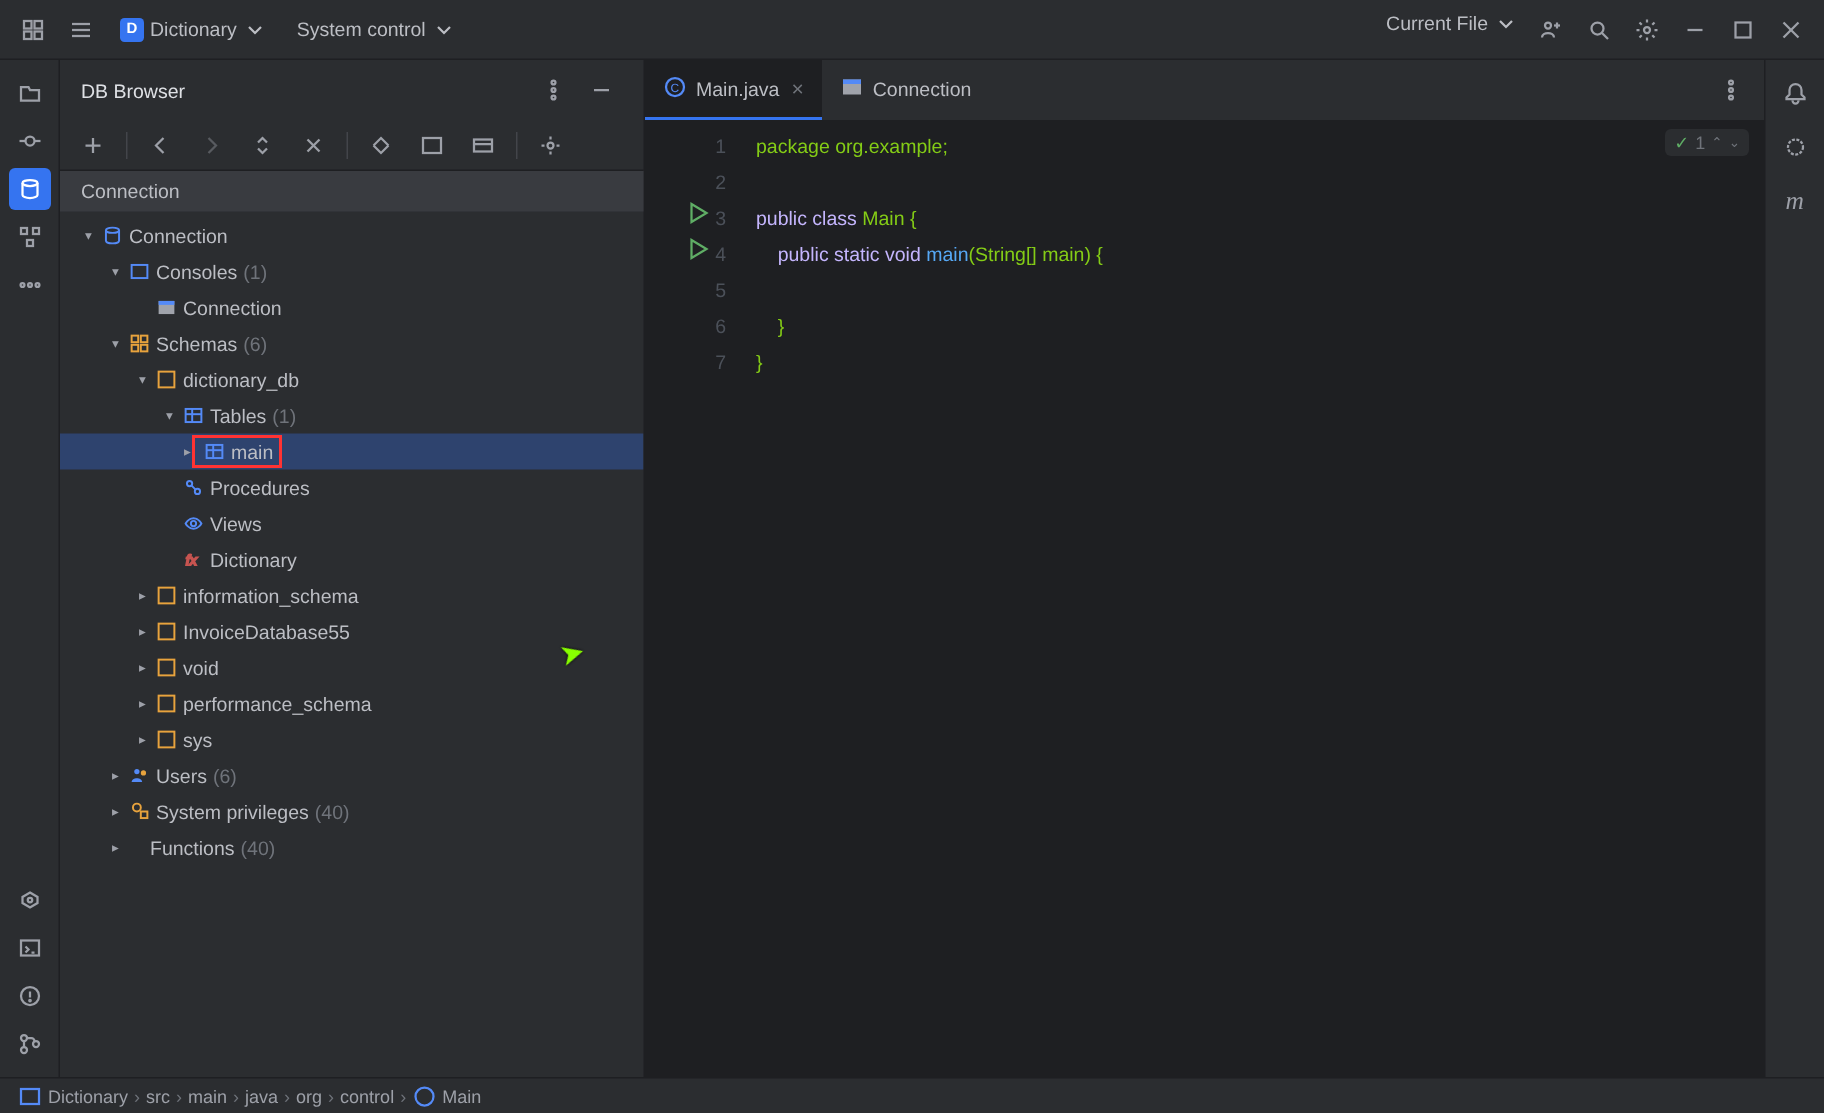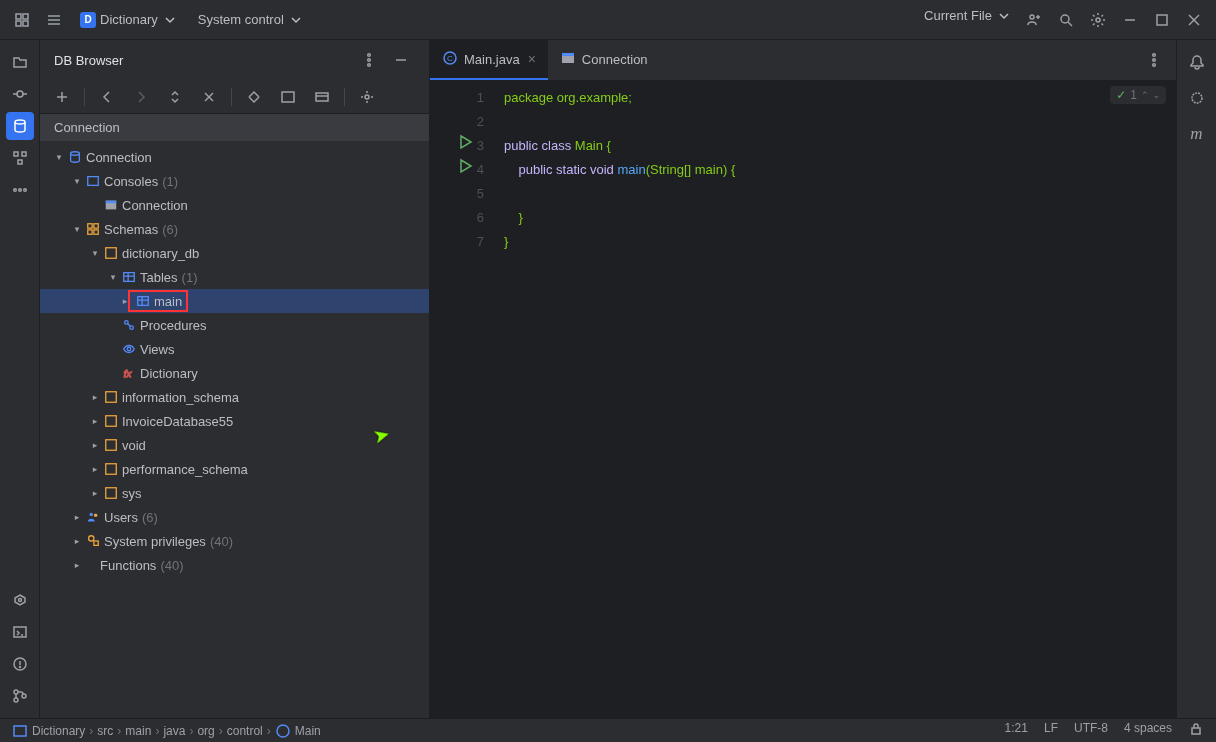--- a/index.html
+++ b/index.html
@@ -610,23 +610,13 @@
     <span class="bc-sep">›</span>
     <span class="bc-item">control</span>
     <span class="bc-sep">›</span>
     <span class="bc-item">
         <svg viewBox="0 0 16 16" width="12" height="12" style="color:#548af7">
           <circle cx="8" cy="8" r="6"></circle>
         </svg>
         <span>Main</span>
       </span>
   </div>
-  <div class="status-right">
-    <span>1:21</span>
-    <span>LF</span>
-    <span>UTF-8</span>
-    <span>4 spaces</span>
-    <span><svg viewBox="0 0 16 16" width="12" height="12">
-          <rect x="4" y="7" width="8" height="6"></rect>
-          <path d="M6 7V5a2 2 0 014 0v2"></path>
-        </svg></span>
-  </div>
 </div>
 
 </body></html>

